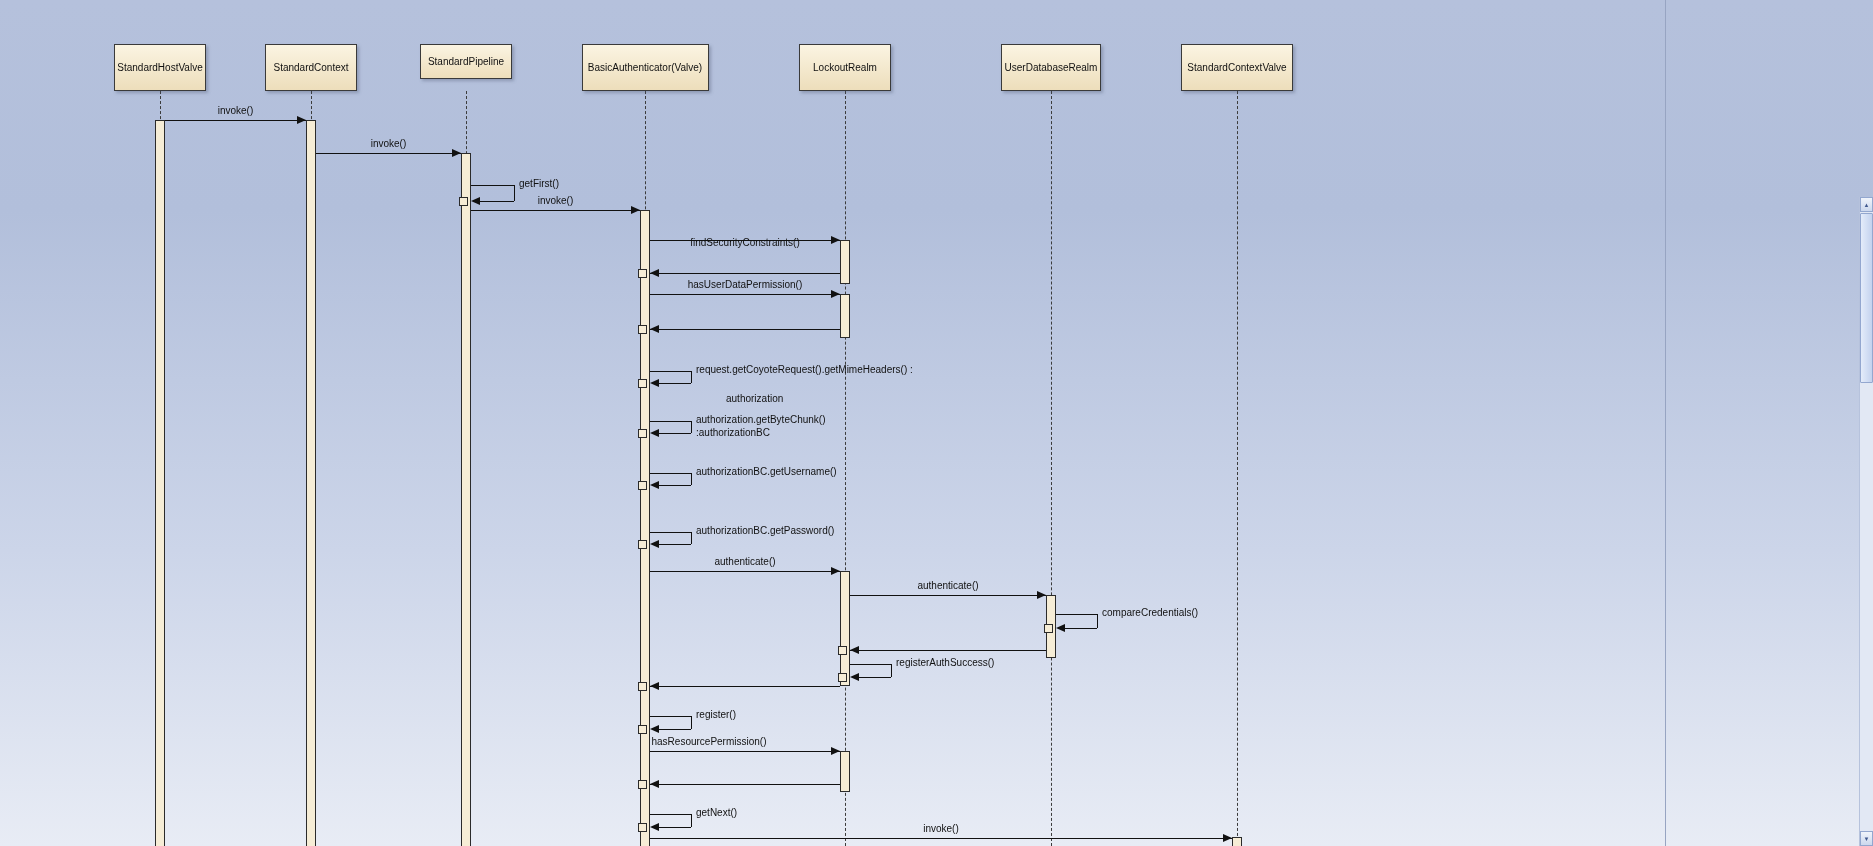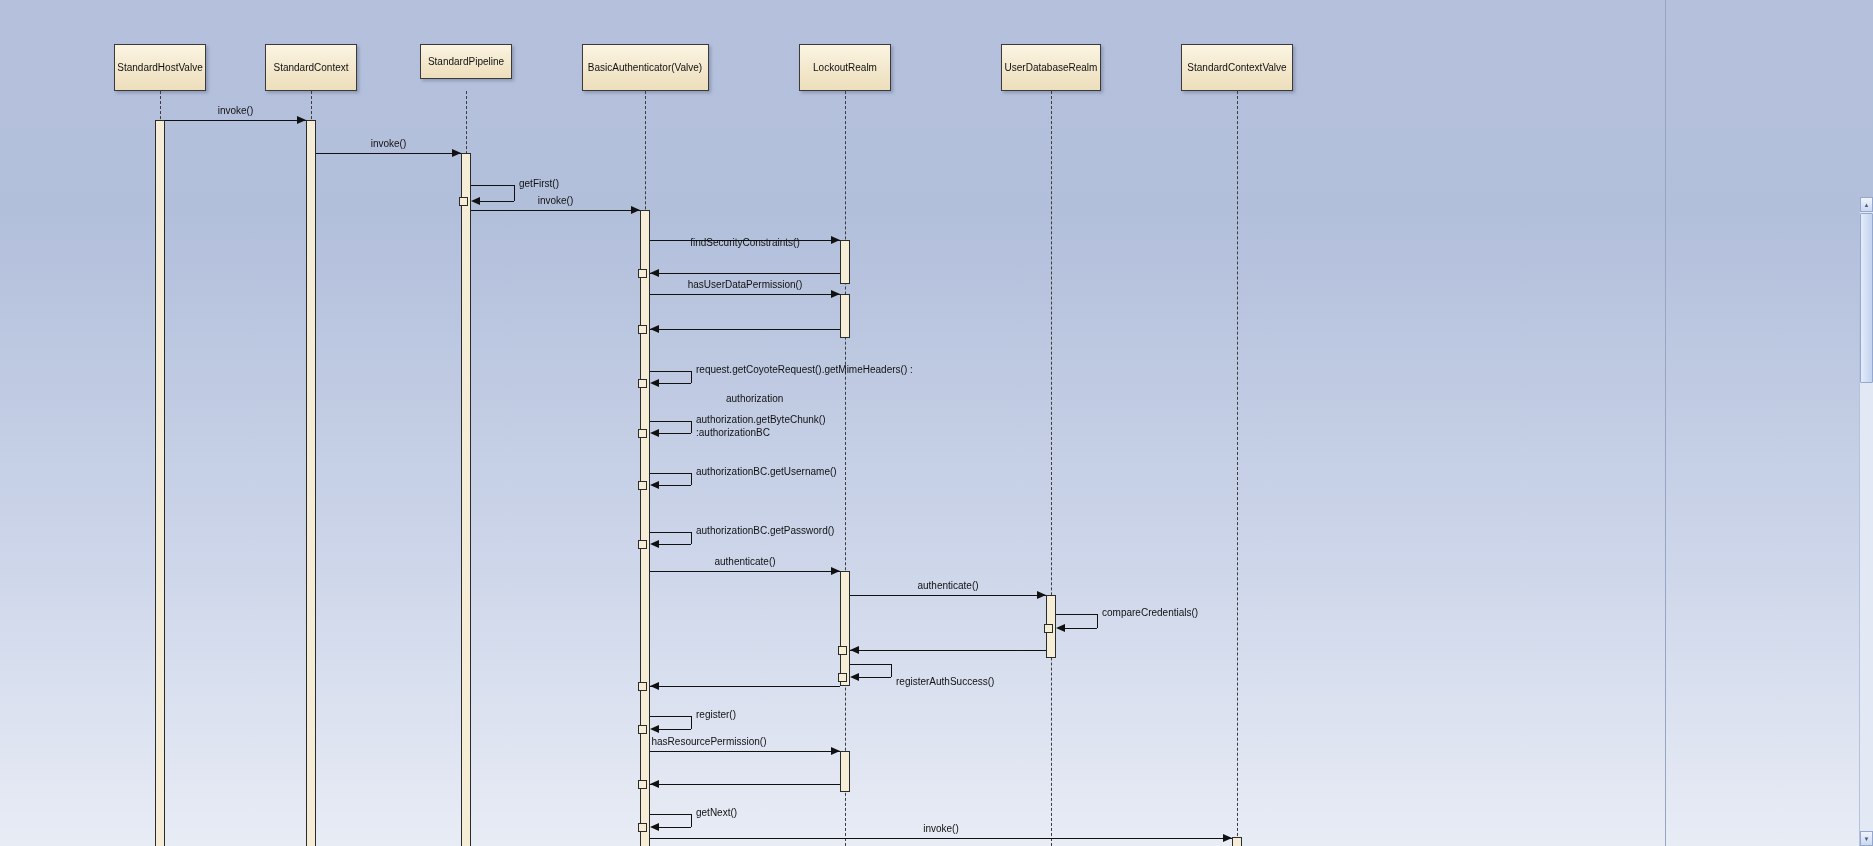--- a/index.html
+++ b/index.html
@@ -128,21 +128,21 @@
     <div class="sq" style="left: 1043.5px; top: 623.5px;"></div>
     <div class="mlabel" style="left: 1102px; top: 607px;">compareCredentials()</div>
     <div class="mline" style="left: 850px; top: 650px; width: 196px;"></div>
     <div class="arr l" style="left: 850px; top: 646px;"></div>
     <div class="sq" style="left: 837.5px; top: 645.5px;"></div>
     <div class="mline" style="left: 850px; top: 664px; width: 41px;"></div>
     <div class="vline" style="left: 891px; top: 664px; height: 13px;"></div>
     <div class="mline" style="left: 858px; top: 677px; width: 33px;"></div>
     <div class="arr l" style="left: 850px; top: 673px;"></div>
     <div class="sq" style="left: 837.5px; top: 672.5px;"></div>
-    <div class="mlabel" style="left: 896px; top: 676px; text-align: right;">registerAuthSuccess()</div>
+    <div class="mlabel" style="left: 896px; top: 657px; text-align: right;">registerAuthSuccess()</div>
     <div class="mline" style="left: 650px; top: 686px; width: 190px;"></div>
     <div class="arr l" style="left: 650px; top: 682px;"></div>
     <div class="sq" style="left: 637.5px; top: 681.5px;"></div>
     <div class="mline" style="left: 650px; top: 716px; width: 41px;"></div>
     <div class="vline" style="left: 691px; top: 716px; height: 13px;"></div>
     <div class="mline" style="left: 658px; top: 729px; width: 33px;"></div>
     <div class="arr l" style="left: 650px; top: 725px;"></div>
     <div class="sq" style="left: 637.5px; top: 724.5px;"></div>
     <div class="mlabel" style="left: 696px; top: 709px;">register()</div>
     <div class="mline" style="left: 650px; top: 751px; width: 190px;"></div>

